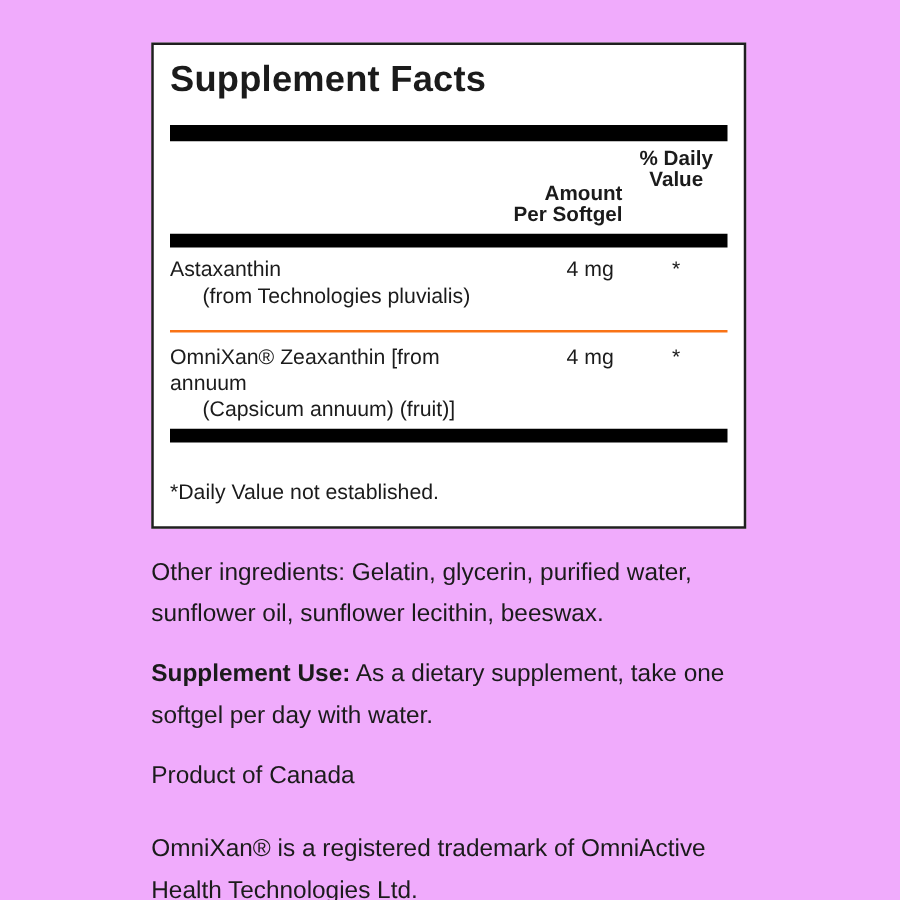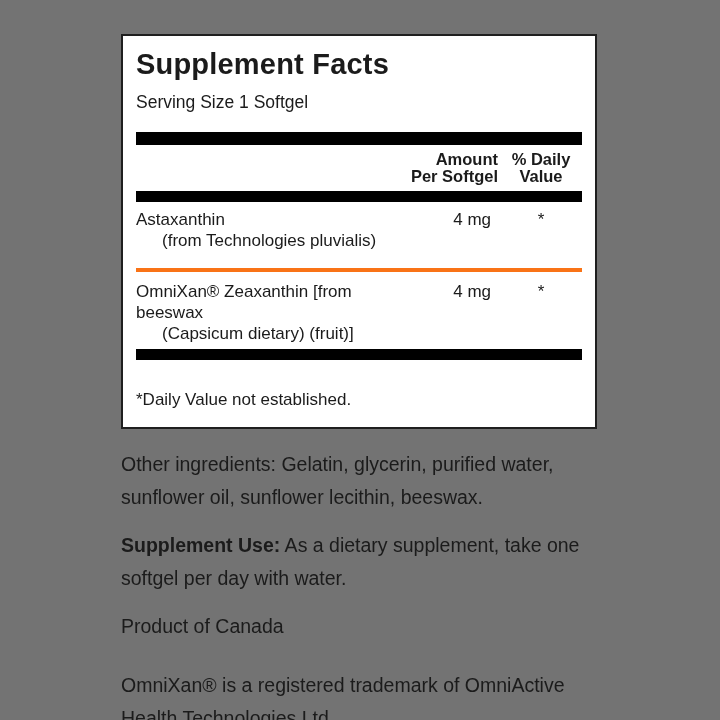--- a/index.html
+++ b/index.html
@@ -6,21 +6,21 @@
   html, body {
     width: 720px; height: 720px;
     background: #ffffff;
     font-family: "Liberation Sans", "DejaVu Sans", sans-serif;
     color: #1b1b1b;
     overflow: hidden;
   }
   .canvas {
     position: relative;
     width: 720px; height: 720px;
-    background: #737373;
+    background: #f0abfc;
   }
   .content {
     position: absolute;
     left: 121px; top: 34px;
     width: 478px;
   }
 
   
   .sf-box {
     width: 476px;
@@ -52,29 +52,29 @@
   .sf-header {
     display: flex;
     justify-content: flex-end;
     padding: 6px 0 5px 0;
   }
   .sf-header .col {
     font-size: 16.5px;
     font-weight: bold;
     line-height: 17.5px;
   }
-  .col-amount { width: 112px; text-align: right; padding-right: 2px; }
+  .col-amount { width: 112px; text-align: right; padding-right: 2px; margin-top: 28px; }
   .col-dv { width: 82px; text-align: center; }
   .sf-row {
     display: flex;
     align-items: flex-start;
     padding: 7px 0 6px 0;
   }
   .sf-row.first { padding-bottom: 17px; }
-  .sf-row.second { border-top: 4px solid #f97316; padding-top: 9px; padding-bottom: 5px; }
+  .sf-row.second { border-top: 2px solid #f97316; padding-top: 9px; padding-bottom: 5px; }
   .sf-row .name {
     flex: 1;
     font-size: 17px;
     line-height: 21px;
   }
   .sf-row .name .line { display: block; }
   .sf-row .name .line.indent { padding-left: 26px; }
   .sf-row .amount {
     width: 112px;
     font-size: 17px;
@@ -105,21 +105,20 @@
   .body-text.single { margin-bottom: 26px; }
 </style>
 </head>
 <body>
 
 <div class="canvas">
   <div class="content">
 
     <div class="sf-box">
       <div class="sf-title">Supplement Facts</div>
-      <div class="sf-serving">Serving Size 1 Softgel</div>
 
       <div class="bar-thick"></div>
 
       <div class="sf-header">
         <div class="col col-amount">
           <span class="line" style="display:block">Amount</span>
           <span class="line" style="display:block">Per Softgel</span>
         </div>
         <div class="col col-dv">
           <span class="line" style="display:block">% Daily</span>
@@ -134,22 +133,22 @@
           <span class="line">Astaxanthin</span>
           <span class="line indent">(from Technologies pluvialis)</span>
         </div>
         <div class="amount">4 mg</div>
         <div class="dv">*</div>
       </div>
 
       <div class="sf-row second">
         <div class="name">
           <span class="line">OmniXan® Zeaxanthin [from</span>
-          <span class="line">beeswax</span>
-          <span class="line indent">(Capsicum dietary) (fruit)]</span>
+          <span class="line">annuum</span>
+          <span class="line indent">(Capsicum annuum) (fruit)]</span>
         </div>
         <div class="amount">4 mg</div>
         <div class="dv">*</div>
       </div>
 
       <div class="bar-medium"></div>
 
       <div class="sf-footnote">*Daily Value not established.</div>
     </div>
 

